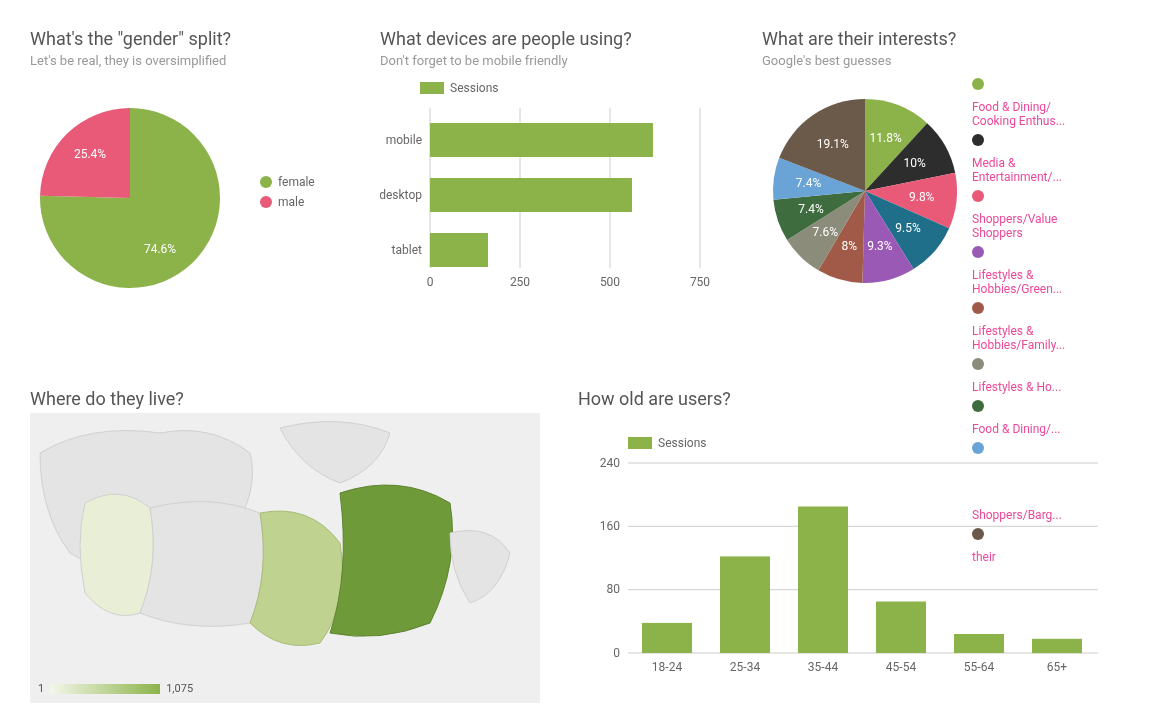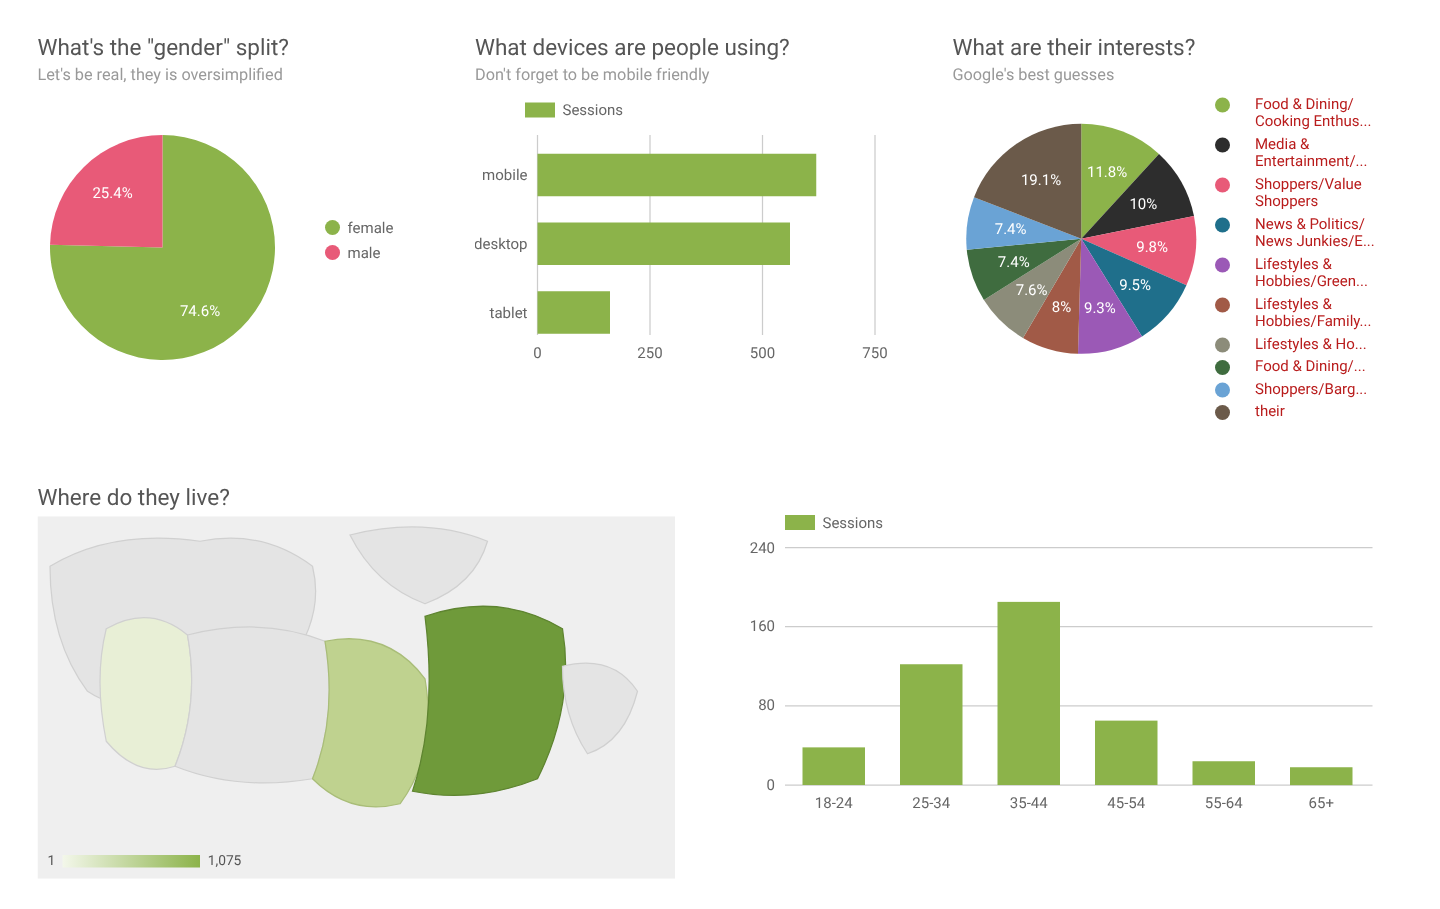--- a/index.html
+++ b/index.html
@@ -4,21 +4,21 @@
 <style>
   html,body{margin:0;padding:0;font-family:-apple-system,BlinkMacSystemFont,"Segoe UI",Roboto,Arial,sans-serif;background:#fff;color:#444;}
   .dashboard{width:1152px;height:727px;position:relative;}
   .card{position:absolute;box-sizing:border-box;}
   .title{font-size:18px;color:#555;margin:0 0 4px 0;font-weight:400;}
   .subtitle{font-size:13px;color:#999;margin:0;}
   .svgchart{display:block;}
   .grid{stroke:#ccc;stroke-width:1;}
   .tick-label{font-size:12px;fill:#666;}
   .series-label{font-size:12px;fill:#666;}
-  .legend-row{display:flex;align-items:flex-start;gap:20px;font-size:12px;color:#b91c1c;margin-bottom:4px;}
+  .legend-row{display:flex;align-items:flex-start;gap:10px;font-size:12px;color:#ec4899;margin-bottom:4px;flex-direction:column;}
   .legend-swatch{width:12px;height:12px;border-radius:50%;flex:0 0 auto;margin-top:2px;}
   .pie-label{font-size:12px;fill:#fff;}
   .bar{fill:#8cb34a;}
   .map-scale{position:absolute;bottom:8px;left:8px;display:flex;align-items:center;font-size:11px;color:#555;gap:6px;}
   .map-scale-bar{width:110px;height:10px;background:linear-gradient(to right,#f3f7ea,#8cb34a);}
 </style>
 </head>
 <body>
 
 <div class="dashboard">
@@ -116,45 +116,40 @@
             <div class="legend-swatch" style="background: rgb(45, 45, 45);"></div>
             <div style="white-space: pre-line;">Media &amp;
 Entertainment/...</div>
           </div>
           <div class="legend-row">
             <div class="legend-swatch" style="background: rgb(232, 90, 120);"></div>
             <div style="white-space: pre-line;">Shoppers/Value
 Shoppers</div>
           </div>
           <div class="legend-row">
-            <div class="legend-swatch" style="background: rgb(31, 111, 139);"></div>
-            <div style="white-space: pre-line;">News &amp; Politics/
-News Junkies/E...</div>
-          </div>
-          <div class="legend-row">
             <div class="legend-swatch" style="background: rgb(155, 89, 182);"></div>
             <div style="white-space: pre-line;">Lifestyles &amp;
 Hobbies/Green...</div>
           </div>
           <div class="legend-row">
             <div class="legend-swatch" style="background: rgb(161, 90, 71);"></div>
             <div style="white-space: pre-line;">Lifestyles &amp;
 Hobbies/Family...</div>
           </div>
           <div class="legend-row">
             <div class="legend-swatch" style="background: rgb(140, 140, 122);"></div>
             <div style="white-space: pre-line;">Lifestyles &amp; Ho...</div>
           </div>
           <div class="legend-row">
             <div class="legend-swatch" style="background: rgb(63, 108, 63);"></div>
             <div style="white-space: pre-line;">Food &amp; Dining/...</div>
           </div>
           <div class="legend-row">
             <div class="legend-swatch" style="background: rgb(106, 163, 213);"></div>
-            <div style="white-space: pre-line;">Shoppers/Barg...</div>
+            <div style="white-space: pre-line; margin-top: 44px;">Shoppers/Barg...</div>
           </div>
           <div class="legend-row">
             <div class="legend-swatch" style="background: rgb(107, 90, 74);"></div>
             <div style="white-space: pre-line;">their</div>
           </div>
         </div>
     </div>
   </div>
 
   <div class="card" style="left:30px;top:388px;width:468px;">
@@ -178,20 +173,21 @@
       </svg>
       <div class="map-scale">
         <span>1</span>
         <div class="map-scale-bar"></div>
         <span>1,075</span>
       </div>
     </div>
   </div>
 
   <div class="card" style="left:578px;top:388px;width:540px;">
+    <p class="title">How old are users?</p>
     <svg class="svgchart" width="540" height="270">
 
       <g transform="translate(50,24)">
         <rect width="24" height="12" fill="#8cb34a"></rect>
         <text x="30" y="10" class="series-label">Sessions</text>
       </g>
 
       <g transform="translate(50,50)">
 
         <line class="grid" x1="0" y1="190" x2="470" y2="190"></line>

